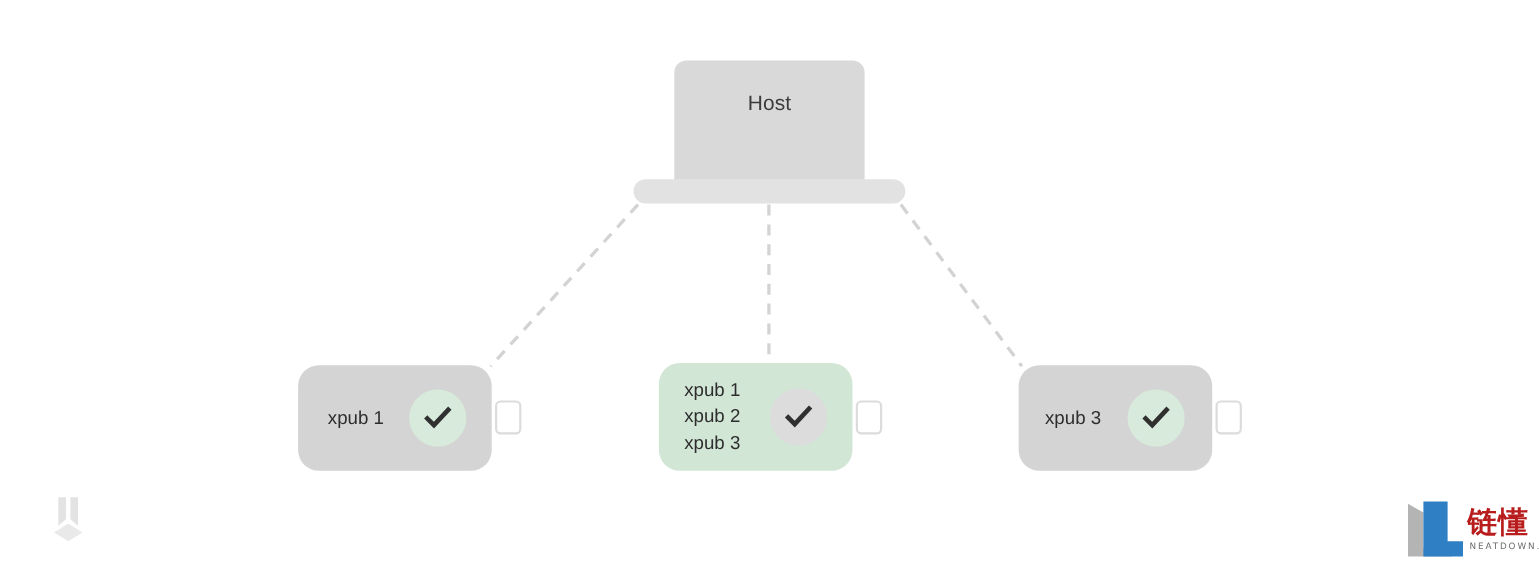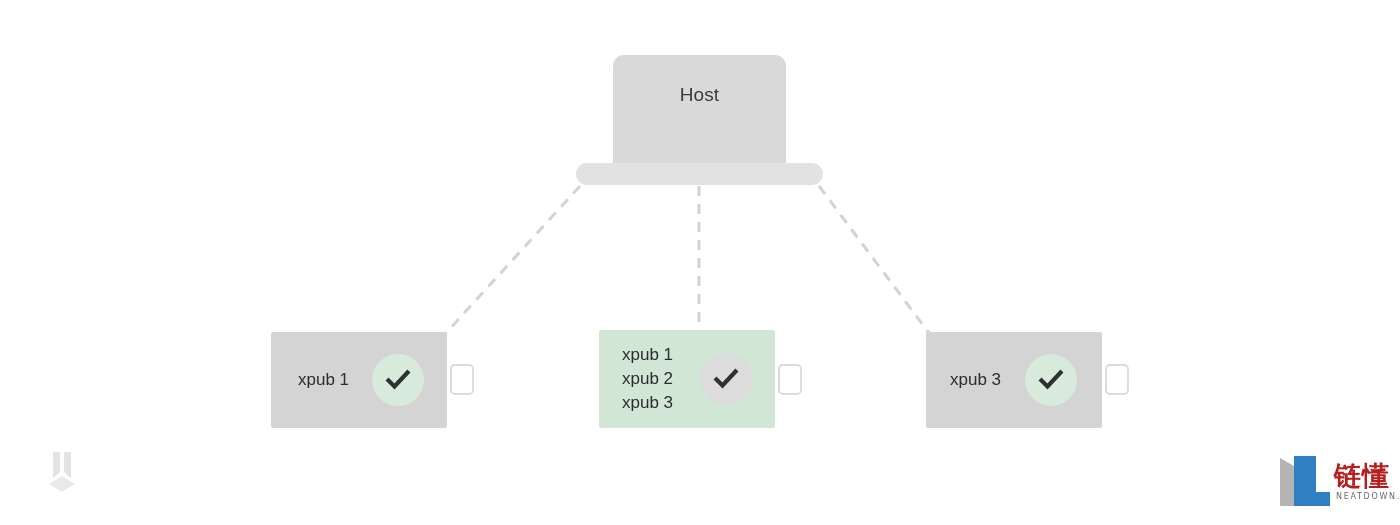--- a/index.html
+++ b/index.html
@@ -62,21 +62,21 @@
   }
 
   
   .node {
     position: absolute;
   }
   .node-body {
     position: absolute;
     left: 0;
     top: 0;
-    border-radius: 2px;
+    border-radius: 19px;
     display: flex;
     align-items: center;
   }
   .node-body.gray  { background: #d4d4d4; }
   .node-body.green { background: #d2e6d6; }
 
   .node-label {
     font-size: 17px;
     line-height: 24px;
     color: #2d2d2d;

